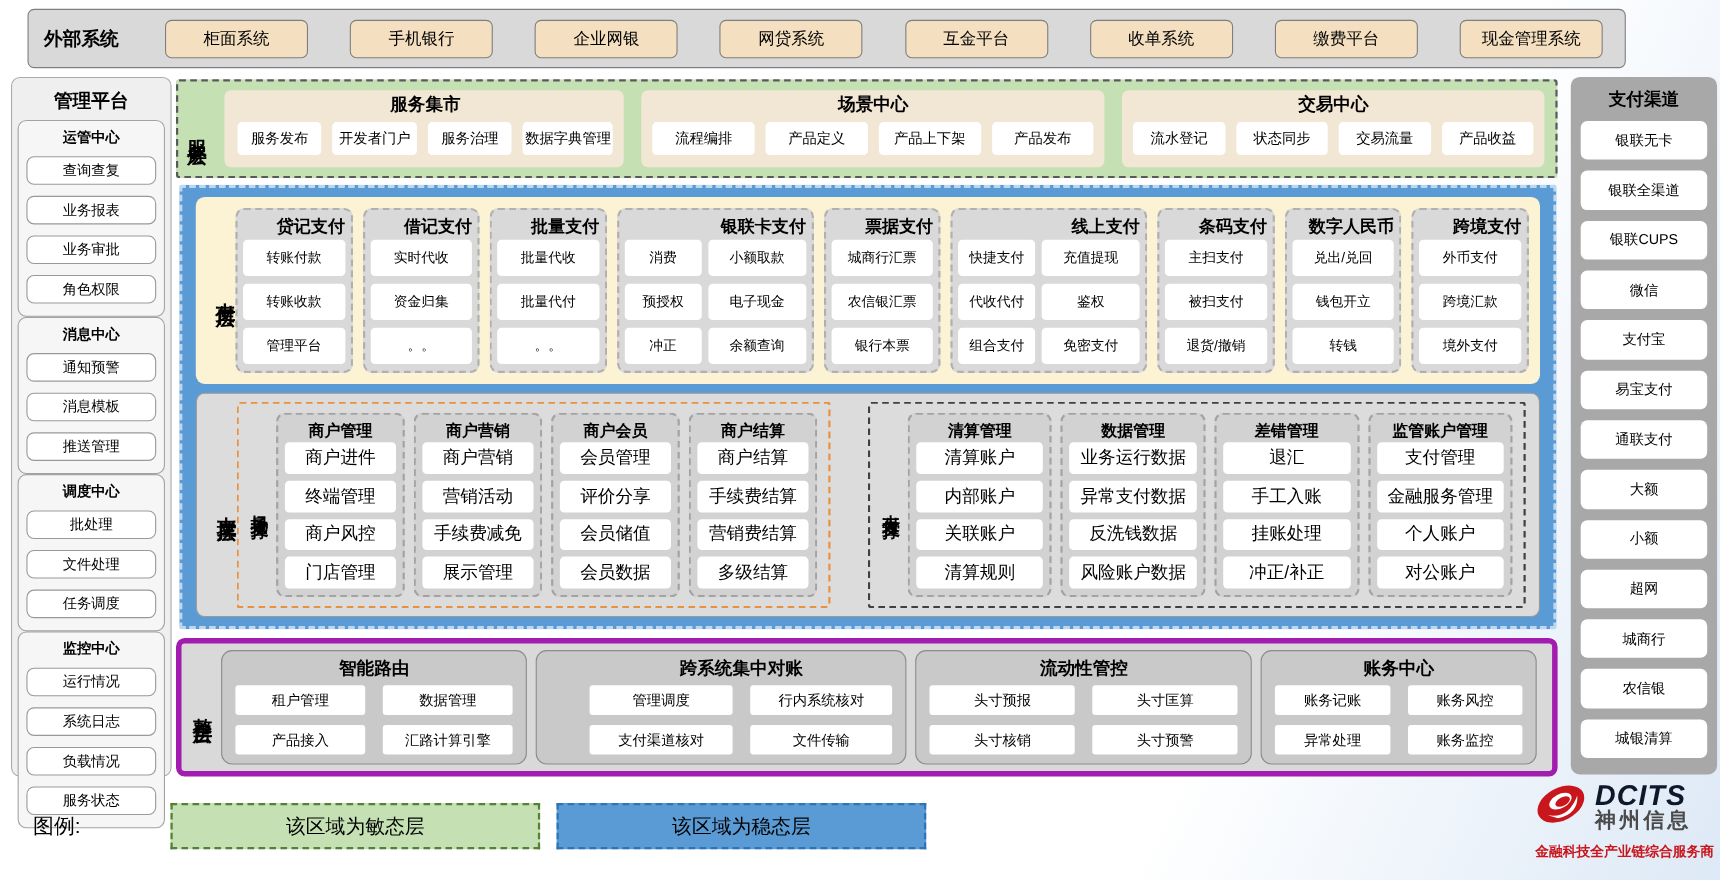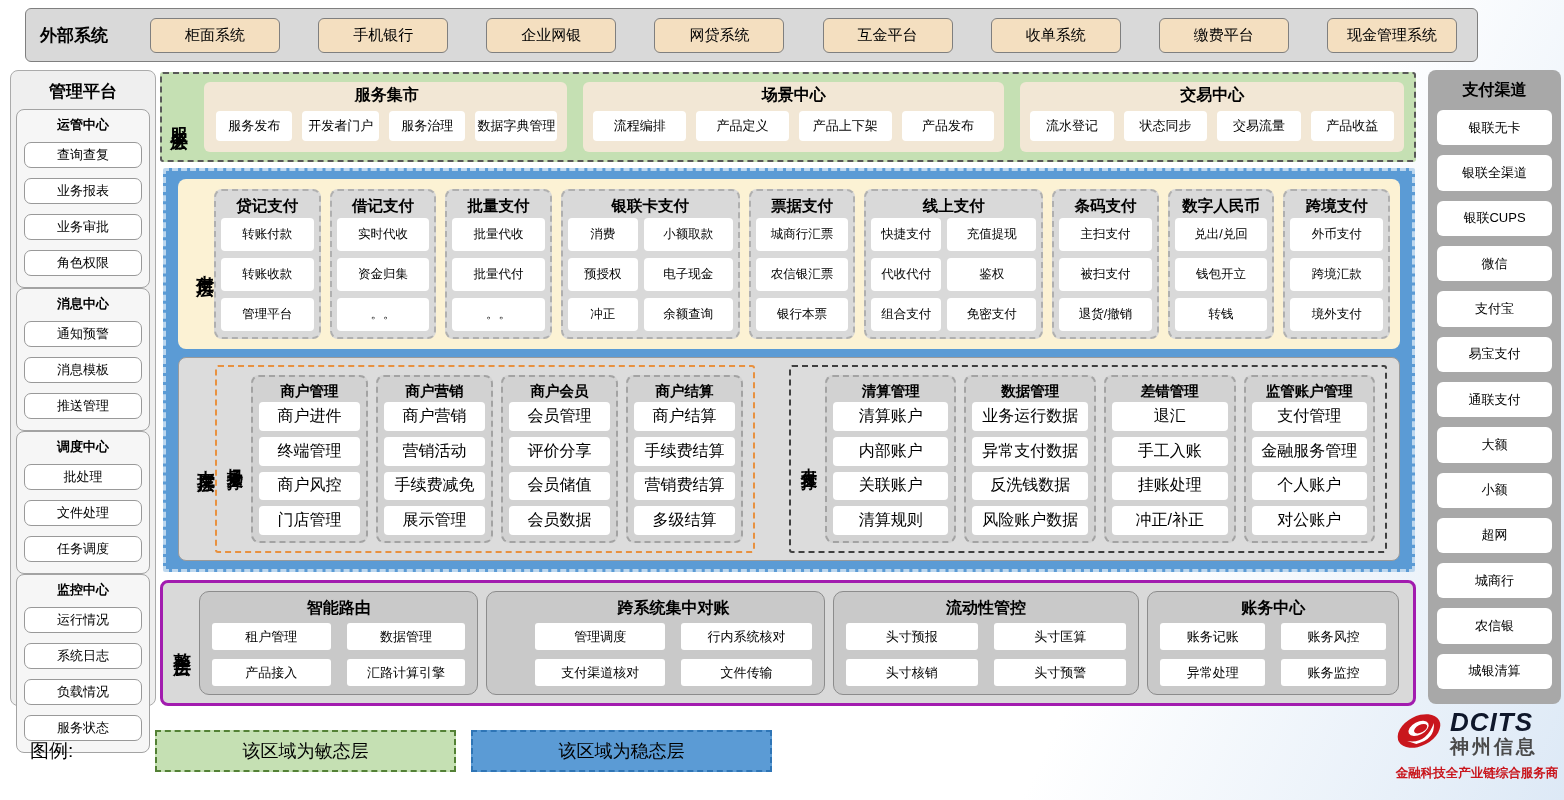--- a/index.html
+++ b/index.html
@@ -43,21 +43,21 @@
   
   #stable-box{position:absolute;left:163px;top:168px;width:1252px;height:404px;background:#5b9bd5;
     border:3px dashed #bdd7ee;border-radius:2px;box-sizing:border-box;}
   #payment-layer{position:absolute;left:12px;top:8px;right:12px;height:170px;background:#fcf2d4;
     border-radius:8px;display:flex;align-items:center;padding:0 6px;}
   #payment-label{font-size:18px;width:30px;text-align:center;flex:none;}
   #pay-cols{flex:1;display:flex;gap:9px;padding-right:4px;height:150px;}
   .paycol{flex:1;background:#d9d9d9;border:2px dashed #b0b0b0;border-radius:8px;
     padding:3px 5px 6px;box-sizing:border-box;display:flex;flex-direction:column;min-width:0;}
   .paycol.wide{flex:1.78;}
-  .paycol-title{font-size:15.5px;font-weight:bold;text-align:center;padding:2px 0 1px;white-space:nowrap;}
+  .paycol-title{font-size:15.5px;font-weight:bold;text-align:right;padding:2px 0 1px;white-space:nowrap;}
   .paycol-items{flex:1;display:grid;grid-template-columns:1fr;gap:7px 6px;}
   .paycol.wide .paycol-items{grid-template-columns:0.88fr 1.12fr;}
   .pay-btn{background:#fff;border-radius:4px;font-size:12.5px;display:flex;align-items:center;
     justify-content:center;white-space:nowrap;overflow:hidden;}
 
   #support-layer{position:absolute;left:12px;top:186px;right:12px;bottom:8px;background:#dcdcdc;
     border:1px solid #9a9a9a;border-radius:8px;display:flex;align-items:center;padding:0 6px;box-sizing:border-box;}
   #support-label{font-size:18px;width:30px;text-align:center;flex:none;}
   #support-groups{flex:1;display:flex;gap:34px;height:188px;padding-right:6px;}
   .support-group{display:flex;align-items:center;gap:8px;border:2px dashed;border-radius:3px;
@@ -67,42 +67,42 @@
   .sg-label{font-size:16px;flex:none;letter-spacing:2px;}
   .scol{flex:1;background:#d2d2d2;border:2px dashed #a3a3a3;border-radius:8px;height:100%;
     box-sizing:border-box;padding:3px 6px 6px;display:flex;flex-direction:column;min-width:0;}
   .scol-title{font-size:14.5px;font-weight:bold;text-align:center;padding:2px 0 1px;white-space:nowrap;}
   .scol-items{flex:1;display:grid;grid-template-columns:1fr;gap:6px;}
   .s-btn{background:#fff;border-radius:4px;font-size:16px;display:flex;align-items:center;
     justify-content:center;white-space:nowrap;overflow:hidden;}
 
   
   #integration-layer{position:absolute;left:160px;top:580px;width:1256px;height:126px;background:#d9d9d9;
-    border:3px solid #a21caf;border-radius:8px;box-sizing:border-box;
+    border:5px solid #a21caf;border-radius:8px;box-sizing:border-box;
     display:flex;align-items:center;gap:8px;padding:0 14px 0 10px;}
   #integration-label{font-size:18px;flex:none;}
   .int-group{background:#c9c9c9;border:1px solid #8c8c8c;border-radius:10px;height:104px;
     box-sizing:border-box;padding:3px 12px 8px;display:flex;flex-direction:column;}
   .int-group.ig0{flex:1.1;}.int-group.ig1{flex:1.2;padding-left:48px;}.int-group.ig2{flex:1.22;}.int-group.ig3{flex:0.98;}
   .int-title{font-size:16px;font-weight:bold;text-align:center;padding:3px 0 4px;}
   .int-items{flex:1;display:grid;grid-template-columns:1fr 1fr;gap:9px 16px;}
   .int-btn{background:#fff;border-radius:3px;font-size:13px;display:flex;align-items:center;
     justify-content:center;white-space:nowrap;}
 
   
   #right-panel{position:absolute;left:1428px;top:70px;width:133px;height:634px;background:#a8a8a8;
     border-radius:8px;box-sizing:border-box;padding:8px 9px 10px;display:flex;flex-direction:column;}
   #channels-title{font-size:16px;font-weight:bold;text-align:center;padding:2px 0 4px;}
   .chan-btn{flex:1;background:#fff;border-radius:6px;margin:5px 0;font-size:13px;
     display:flex;align-items:center;justify-content:center;white-space:nowrap;}
 
   
   #legend-label{position:absolute;left:30px;top:738px;font-size:19px;}
   #legend-boxes{position:absolute;left:155px;top:730px;display:flex;gap:15px;}
-  .legend-box{width:301px;height:42px;border:2px dashed;box-sizing:border-box;
+  .legend-box{width:336px;height:42px;border:2px dashed;box-sizing:border-box;
     display:flex;align-items:center;justify-content:center;font-size:18px;}
 
   
   #logo{position:absolute;left:1392px;top:704px;width:170px;}
   #logo-top{display:flex;align-items:center;gap:4px;}
   #logo-texts{display:flex;flex-direction:column;line-height:1.05;}
   #logo-brand{font-size:26px;font-weight:bold;font-style:italic;color:#0f172a;letter-spacing:1px;}
   #logo-name{font-size:19px;font-weight:bold;color:#4a4a4a;letter-spacing:3px;}
   #logo-tagline{font-size:12.5px;font-weight:bold;color:#c9161d;white-space:nowrap;margin-top:3px;text-align:center;}
 </style>

